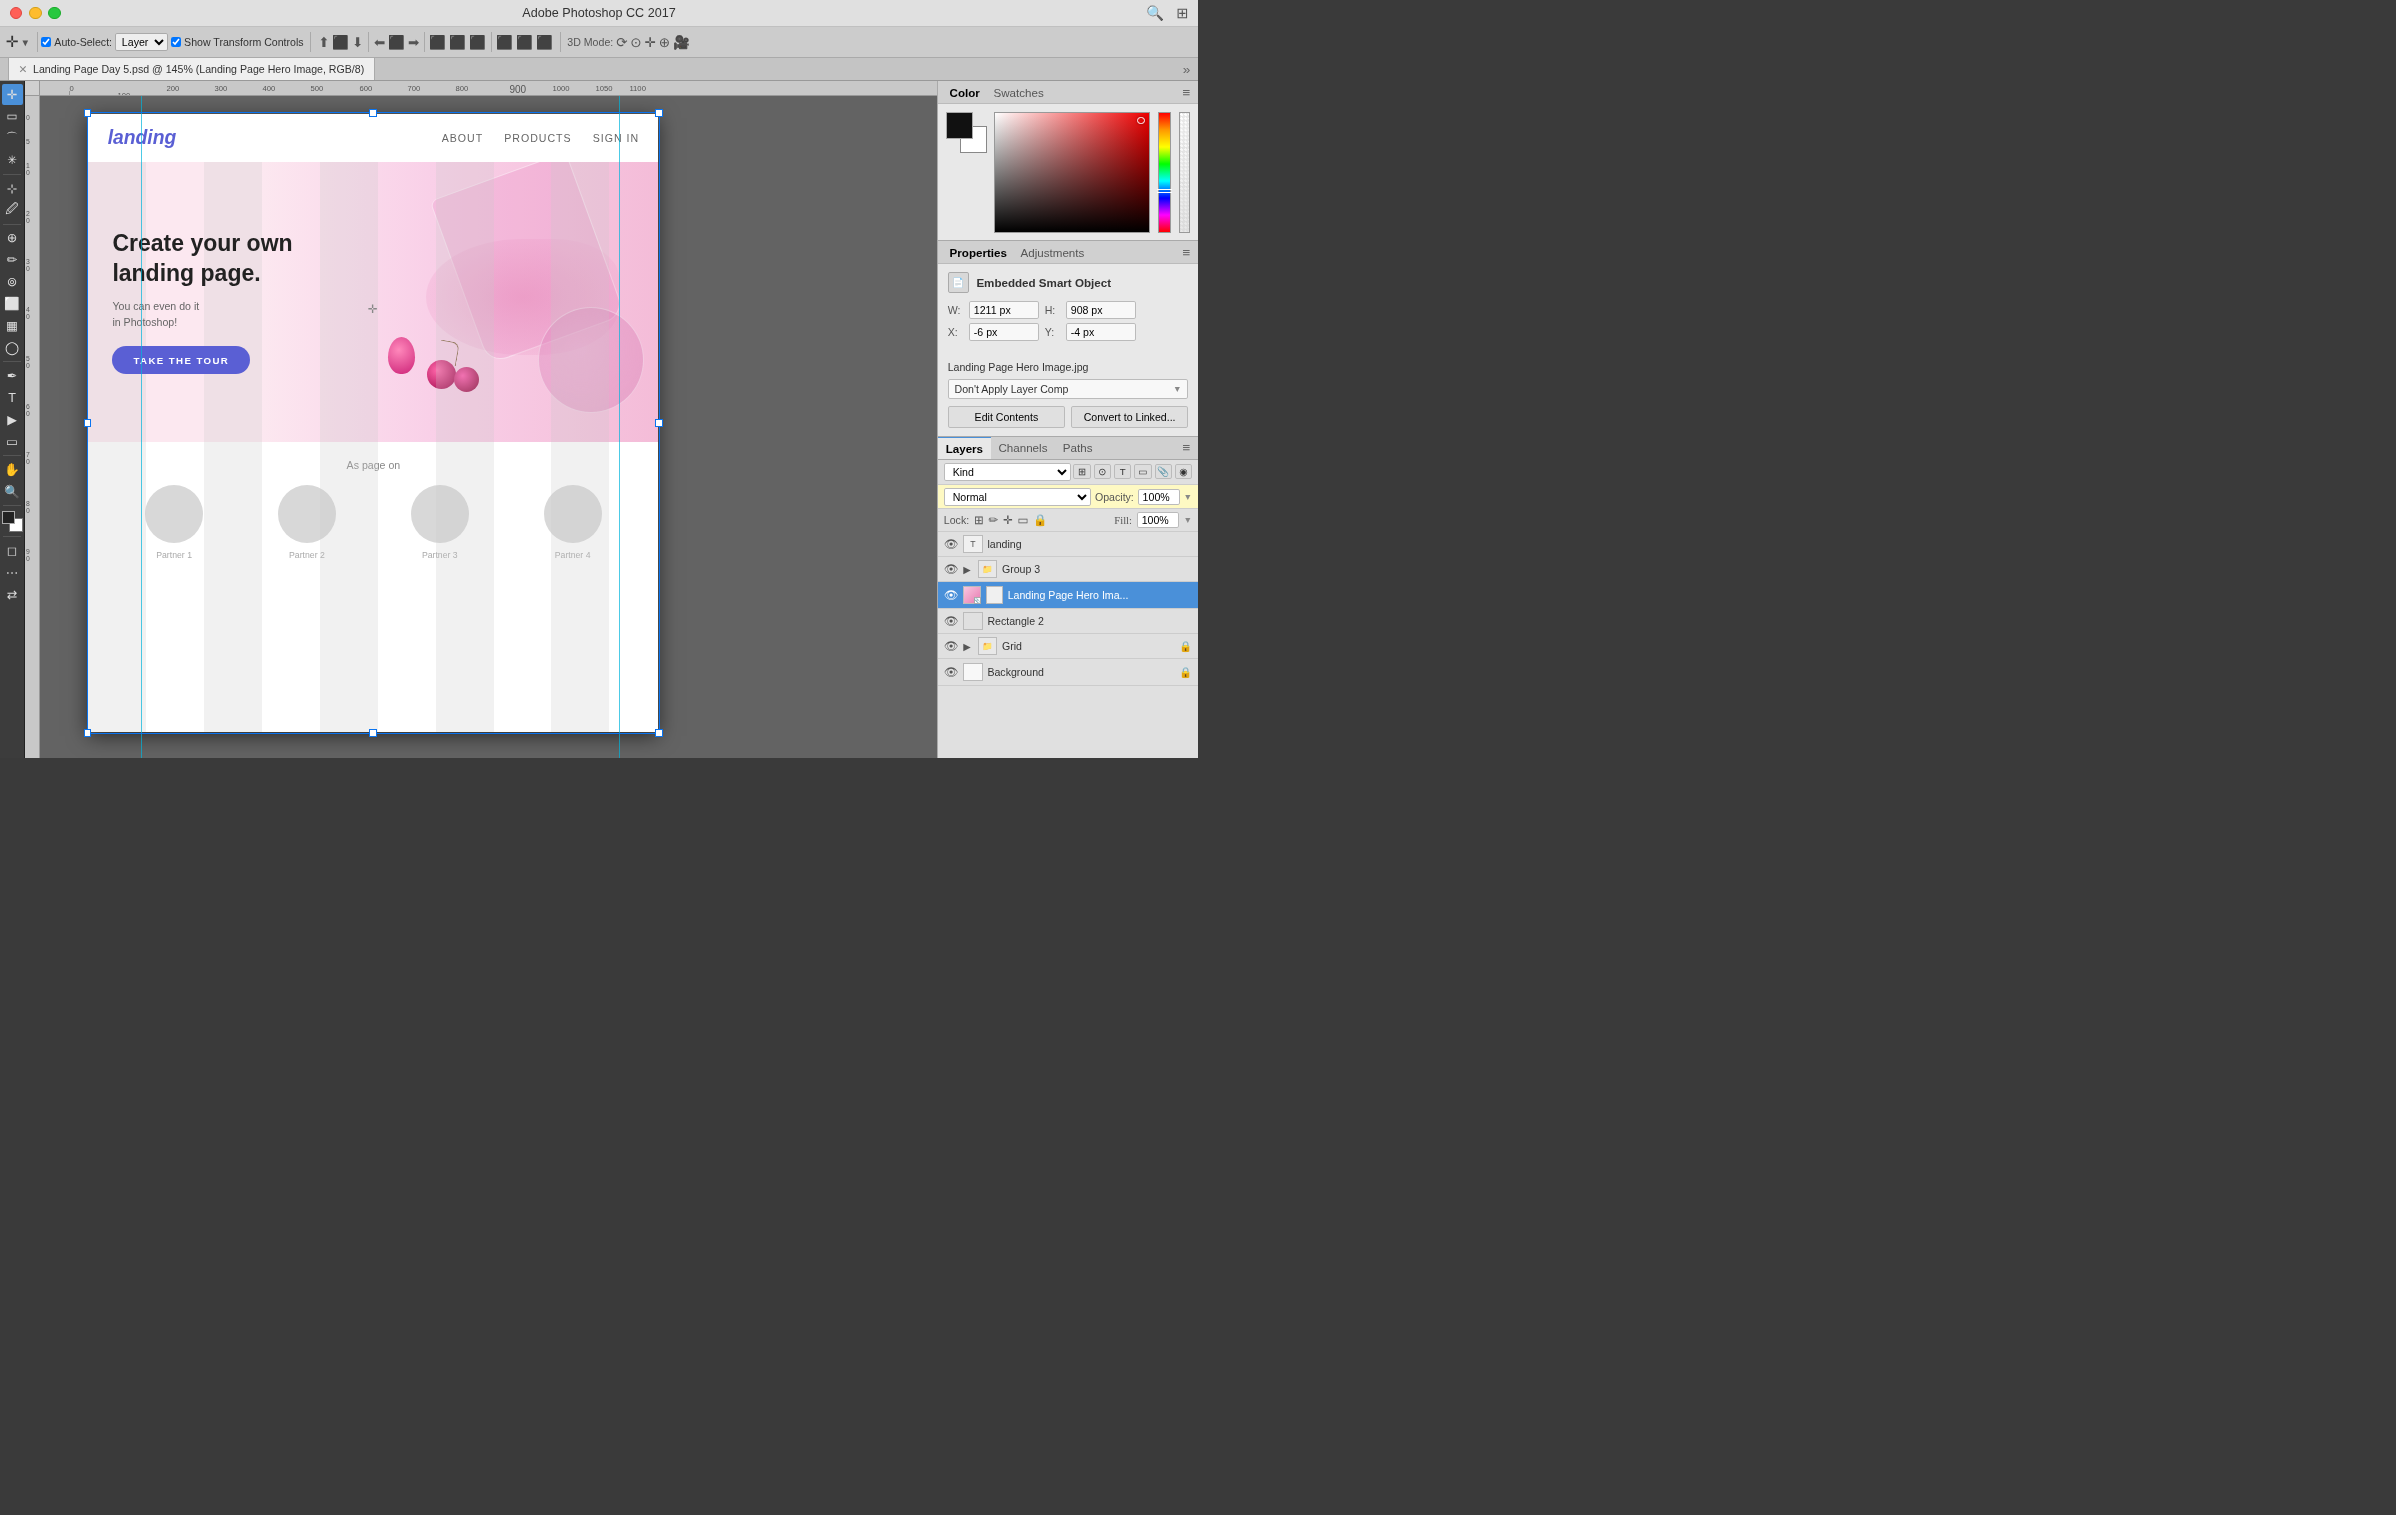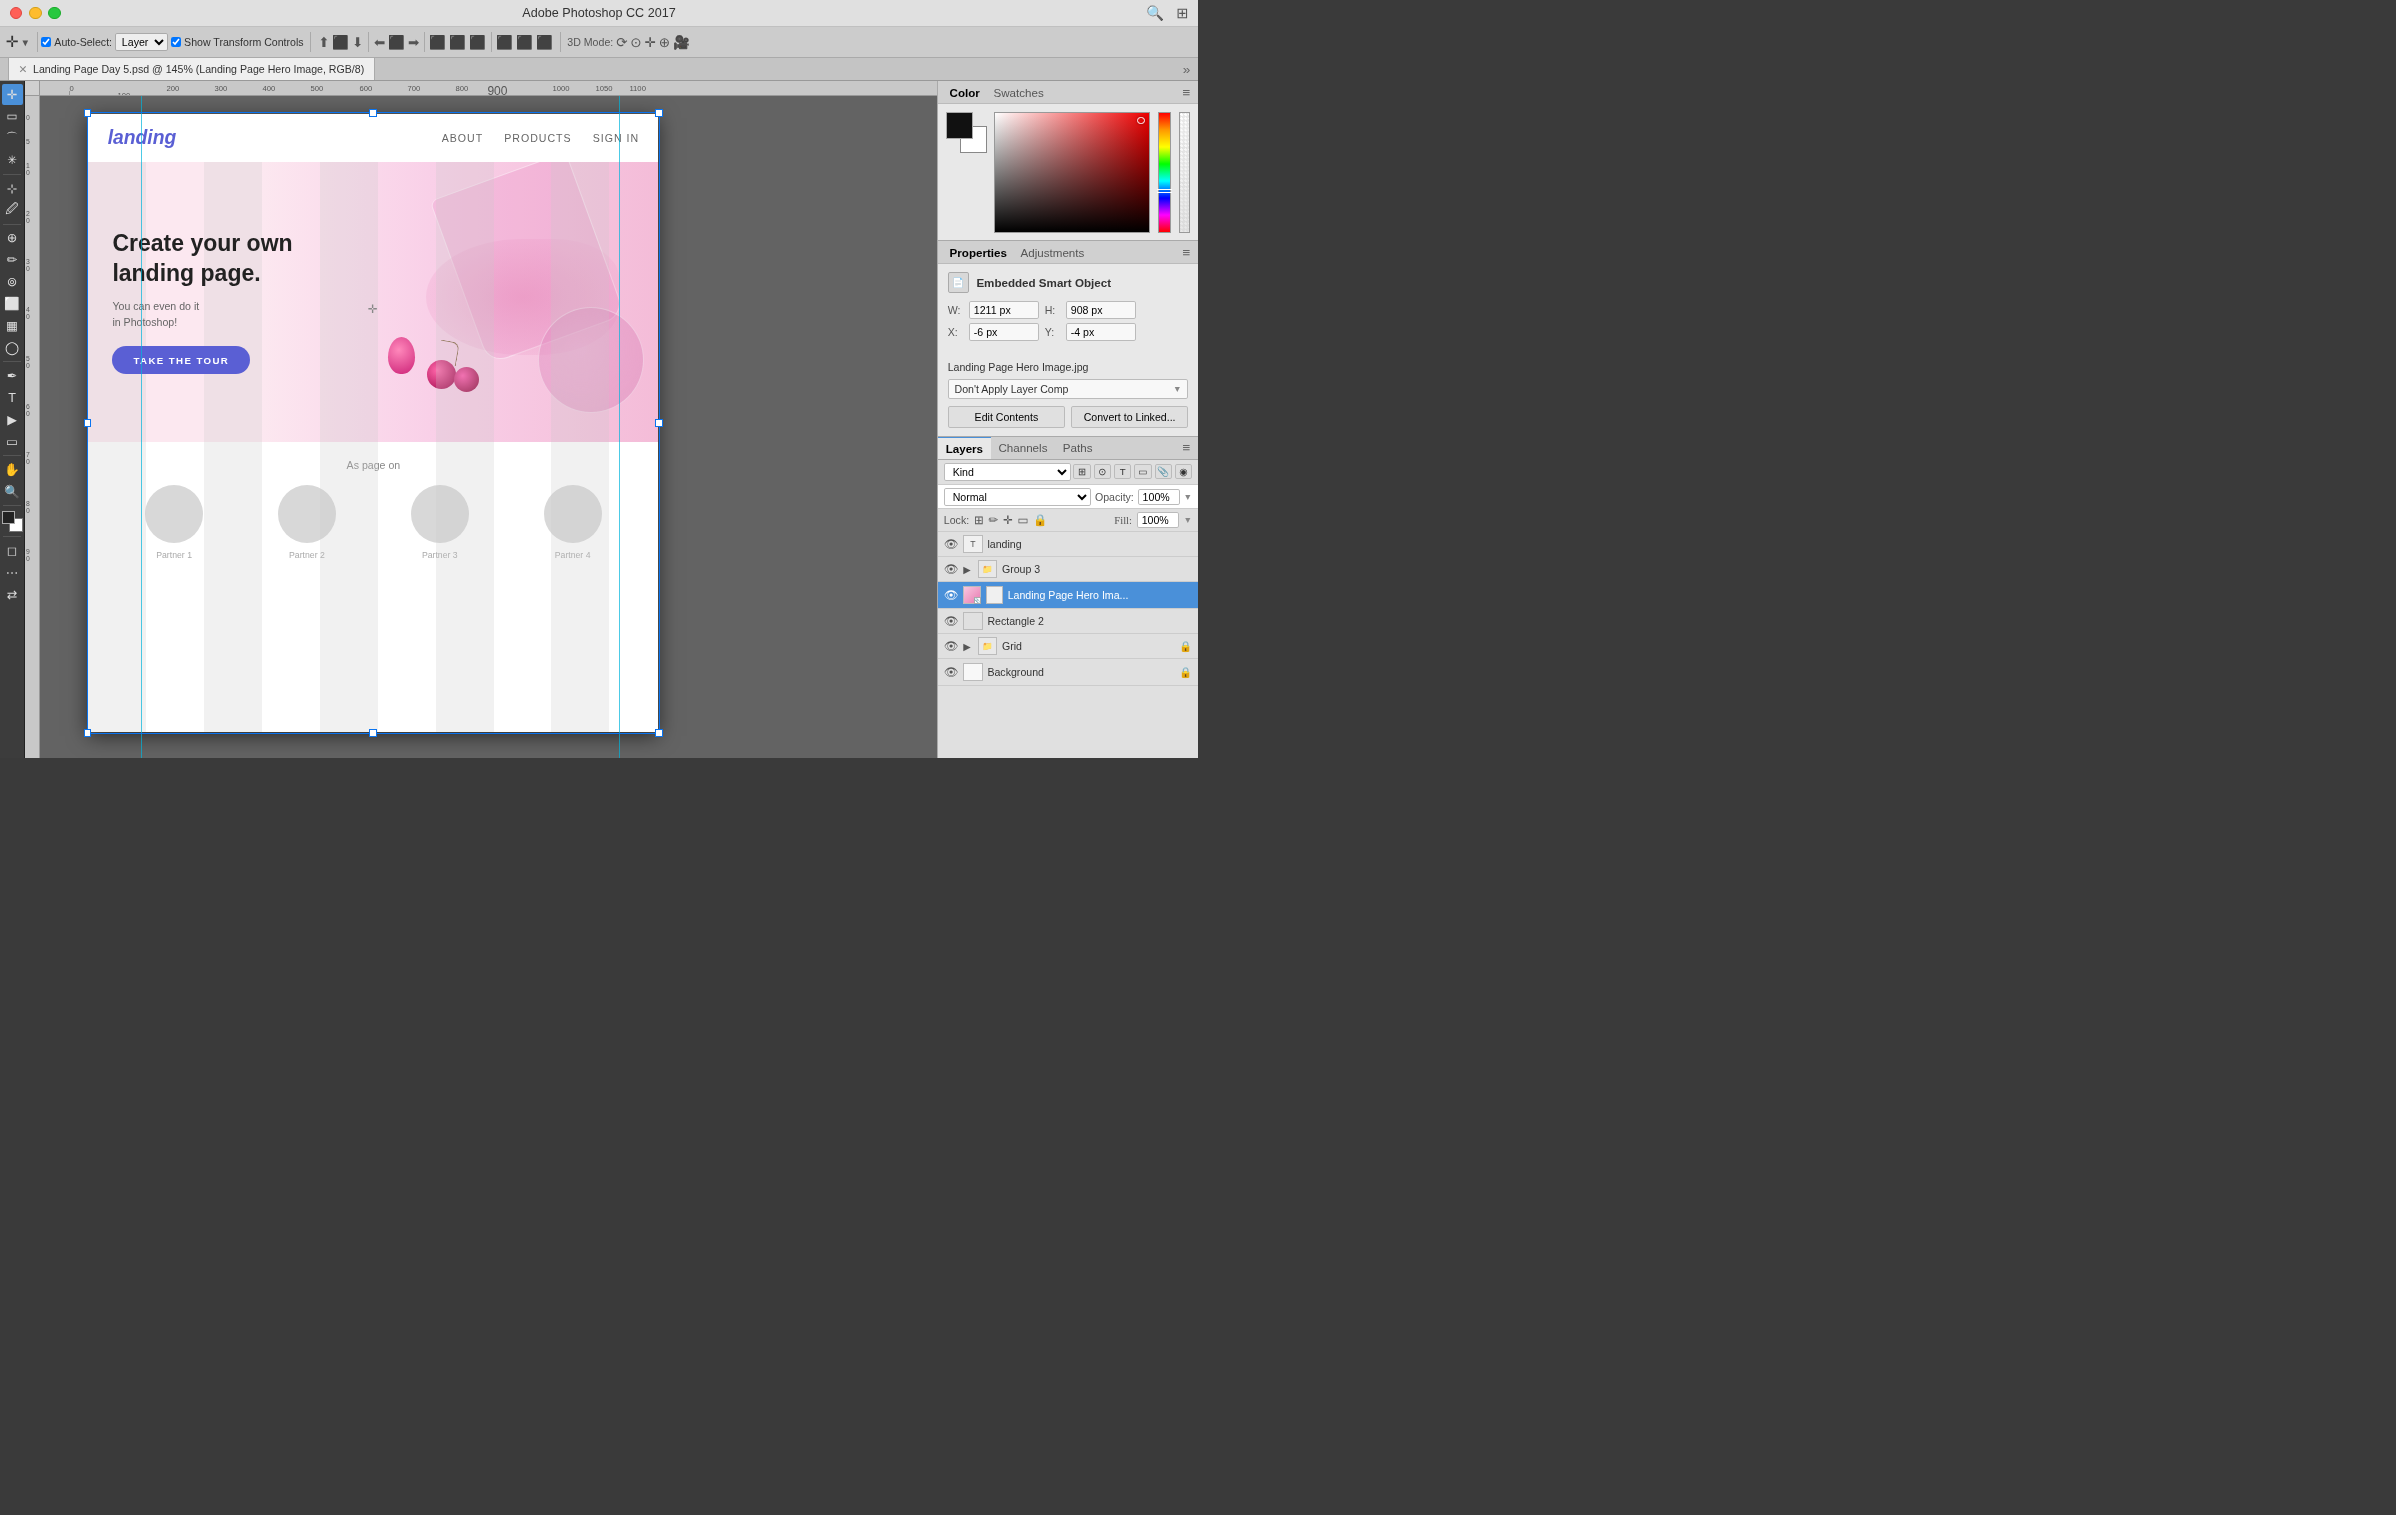--- a/index.html
+++ b/index.html
@@ -119,21 +119,21 @@
         <div style="display:flex;position:absolute;left:29px;top:0;right:0;height:15.4px;">
           <div style="font-size:7.7px;color:#555;position:absolute;left:0px;top:2.9px;">0</div>
           <div style="font-size:7.7px;color:#555;position:absolute;left:48px;top:10px;">100</div>
           <div style="font-size:7.7px;color:#555;position:absolute;left:97px;top:2.9px;">200</div>
           <div style="font-size:7.7px;color:#555;position:absolute;left:145px;top:2.9px;">300</div>
           <div style="font-size:7.7px;color:#555;position:absolute;left:193px;top:2.9px;">400</div>
           <div style="font-size:7.7px;color:#555;position:absolute;left:241px;top:2.9px;">500</div>
           <div style="font-size:7.7px;color:#555;position:absolute;left:290px;top:2.9px;">600</div>
           <div style="font-size:7.7px;color:#555;position:absolute;left:338px;top:2.9px;">700</div>
           <div style="font-size:7.7px;color:#555;position:absolute;left:386px;top:2.9px;">800</div>
-          <div style="font-size:12px;color:#555;position:absolute;left:418px;top:2.9px;">900</div>
+          <div style="font-size:10px;color:#555;position:absolute;left:440px;top:2.9px;">900</div>
           <div style="font-size:7.7px;color:#555;position:absolute;left:483px;top:2.9px;">1000</div>
           <div style="font-size:7.7px;color:#555;position:absolute;left:526px;top:2.9px;">1050</div>
           <div style="font-size:7.7px;color:#555;position:absolute;left:560px;top:2.9px;">1100</div>
         </div>
 
         <div style="position:absolute;left:29px;top:9.7px;right:0;height:5.8px;border-left:1px solid #999;"></div>
       </div>
     </div>
 
     <div style="flex:1;display:flex;min-height:0;">
@@ -329,21 +329,21 @@
           <option>Kind</option>
         </select>
         <div style="width:17.4px;height:15.4px;border:1px solid #bbb;border-radius:1.9px;background:#ddd;display:flex;align-items:center;justify-content:center;font-size:9.7px;cursor:pointer;">⊞</div>
         <div style="width:17.4px;height:15.4px;border:1px solid #bbb;border-radius:1.9px;background:#ddd;display:flex;align-items:center;justify-content:center;font-size:9.7px;cursor:pointer;">⊙</div>
         <div style="width:17.4px;height:15.4px;border:1px solid #bbb;border-radius:1.9px;background:#ddd;display:flex;align-items:center;justify-content:center;font-size:9.7px;cursor:pointer;">T</div>
         <div style="width:17.4px;height:15.4px;border:1px solid #bbb;border-radius:1.9px;background:#ddd;display:flex;align-items:center;justify-content:center;font-size:9.7px;cursor:pointer;">▭</div>
         <div style="width:17.4px;height:15.4px;border:1px solid #bbb;border-radius:1.9px;background:#ddd;display:flex;align-items:center;justify-content:center;font-size:9.7px;cursor:pointer;">📎</div>
         <div style="width:17.4px;height:15.4px;border:1px solid #bbb;border-radius:1.9px;background:#ddd;display:flex;align-items:center;justify-content:center;font-size:9.7px;cursor:pointer;">◉</div>
       </div>
 
-      <div style="display:flex;align-items:center;padding:2.9px 5.8px;gap:3.9px;border-bottom:1px solid #ccc;background:#ffffff;">
+      <div style="display:flex;align-items:center;padding:2.9px 5.8px;gap:3.9px;border-bottom:1px solid #ccc;background:#fef9c3;">
         <select style="background:#fff;border:1px solid #bbb;border-radius:1.9px;padding:1px 3.9px;font-size:10.6px;flex:1;">
           <option>Normal</option>
         </select>
         <span style="font-size:10.6px;color:#555;">Opacity:</span>
         <input type="text" value="100%" style="background: rgb(255, 255, 255); border: 1px solid rgb(187, 187, 187); border-radius: 1.9px; padding: 1px 3.9px; font-size: 10.6px; width: 42px;">
         <span style="font-size:8.7px;color:#888;cursor:pointer;">▼</span>
       </div>
 
       <div style="display:flex;align-items:center;padding:2.9px 5.8px;gap:4.8px;border-bottom:1px solid #ccc;background:#e0e0e0;">
         <span style="font-size:10.6px;color:#555;">Lock:</span>

